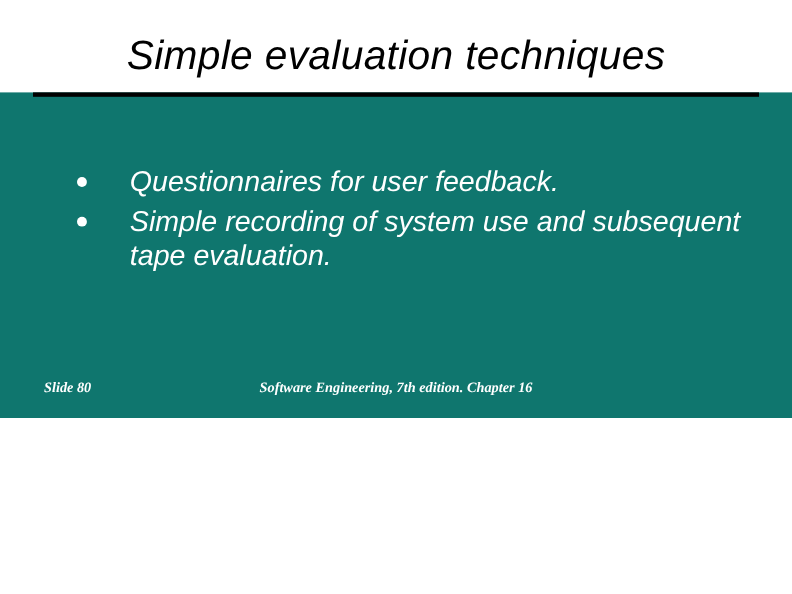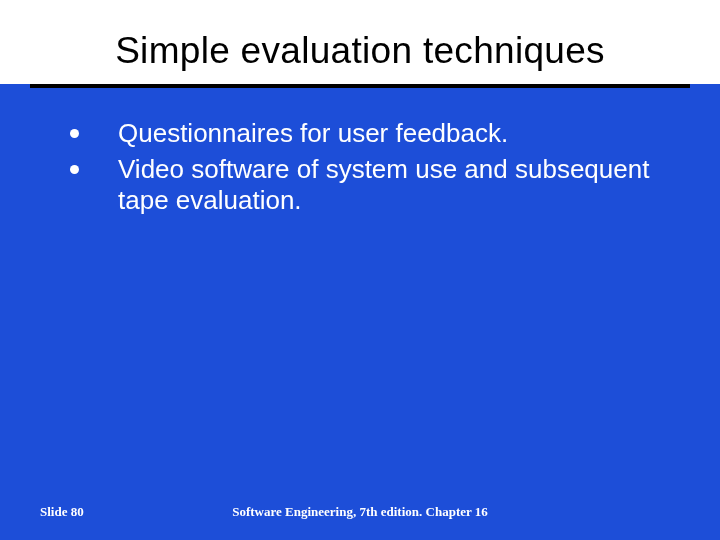--- a/index.html
+++ b/index.html
@@ -1,43 +1,45 @@
 <!DOCTYPE html>
 <html><head>
   <meta charset="utf-8">
   <style>
     * { margin: 0; padding: 0; box-sizing: border-box; }
     html, body { width: 720px; height: 540px; overflow: hidden; }
     .slide {
       width: 720px;
-      height: 540px;
-      background: #1d4ed8;
+      height: 380px;
+      background: #0f766e;
       color: #ffffff;
       font-family: Arial, Helvetica, sans-serif;
       position: relative;
+      font-style: italic;
     }
     .title {
       color: #000000;
       background: #ffffff;
       font-size: 37px;
       font-weight: 400;
       padding: 30px 0 12px 0;
       text-align: center;
       letter-spacing: 0.3px;
     }
     .divider {
       height: 4px;
       background: #000000;
       margin: 0 30px 0 30px;
     }
     .body {
       padding: 30px 40px 0 70px;
     }
     .bullet-list {
       list-style: none;
+      margin-top: 32px;
     }
     .bullet-item {
       position: relative;
       font-size: 26px;
       line-height: 1.22;
       color: #ffffff;
       padding-left: 48px;
       margin-bottom: 4px;
       font-weight: 400;
     }
@@ -72,20 +74,20 @@
   </style>
 </head>
 <body>
 
 <div class="slide">
   <div class="title">Simple evaluation techniques</div>
   <div class="divider"></div>
   <div class="body">
     <ul class="bullet-list">
       <li class="bullet-item">Questionnaires for user feedback.</li>
-      <li class="bullet-item">Video software of system use and subsequent tape evaluation.</li>
+      <li class="bullet-item">Simple recording of system use and subsequent tape evaluation.</li>
     </ul>
   </div>
   <div class="footer">
     <span class="footer-center">Software Engineering, 7th edition. Chapter 16</span>
     <span>Slide 80</span>
   </div>
 </div>
 
 </body></html>

